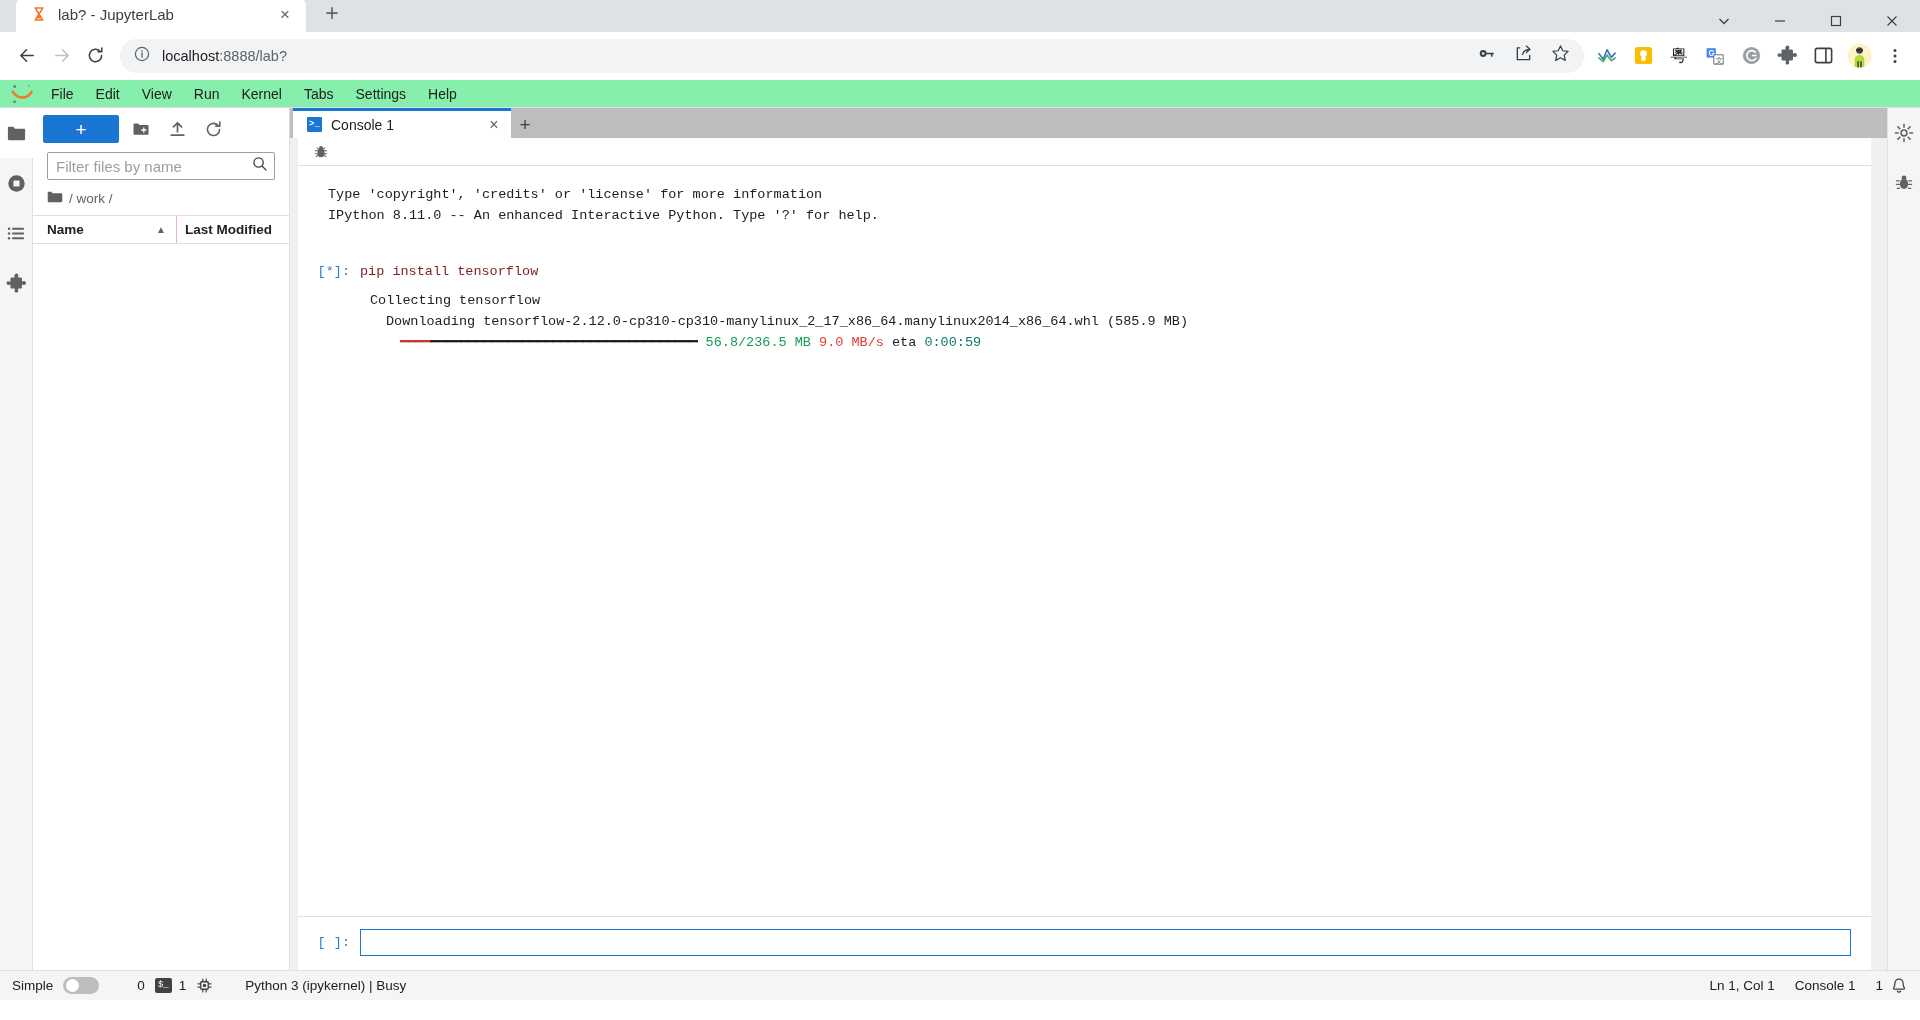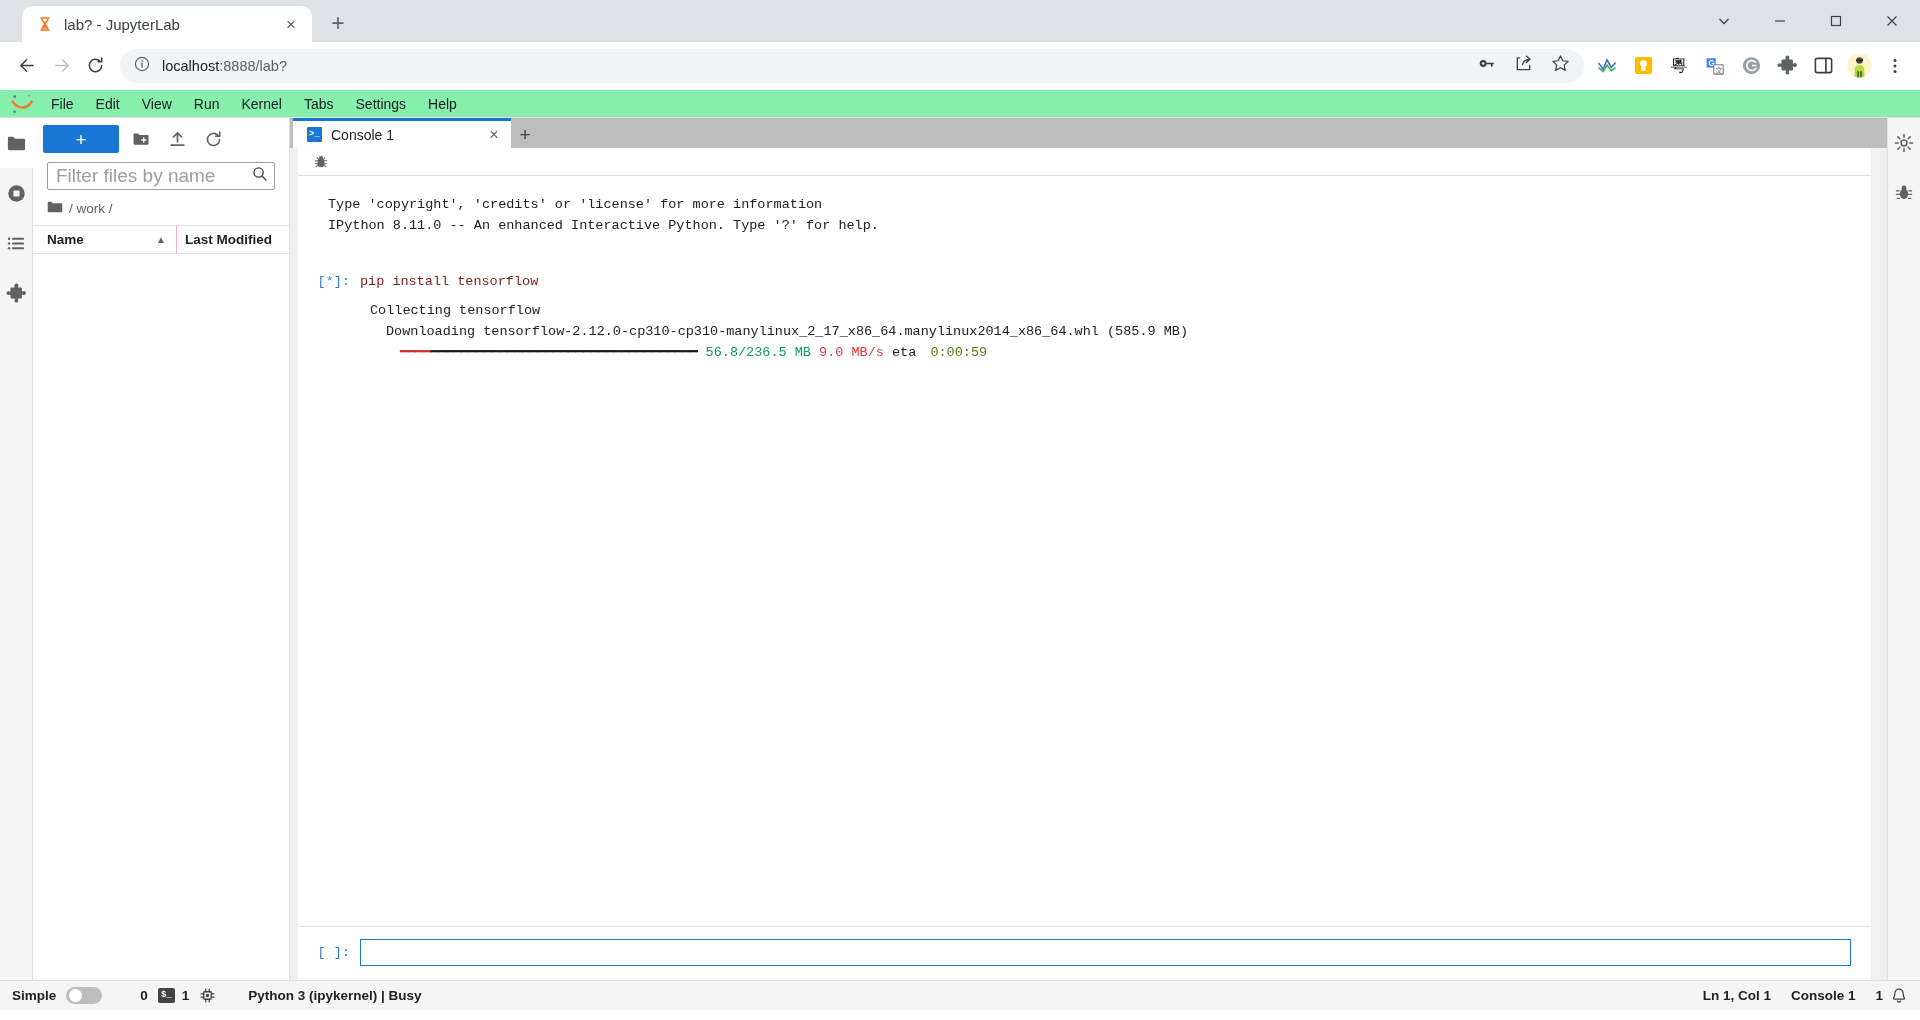--- a/index.html
+++ b/index.html
@@ -4,22 +4,22 @@
 <style>
   * { box-sizing: border-box; margin: 0; padding: 0; }
   html, body {
     width: 1920px; height: 1020px;
     font-family: "Liberation Sans", sans-serif;
     background: #ffffff; overflow: hidden;
   }
 
   
   .browser-tabstrip {
-    height: 42px; background: #dee1e6;
-    display: flex; align-items: flex-end; padding-left: 22px;
+    height: 32px; background: #dee1e6;
+    display: flex; align-items: flex-end; padding-left: 16px;
     position: relative;
   }
   .tab {
     height: 36px; width: 290px; background: #ffffff;
     border-radius: 10px 10px 0 0; display: flex; align-items: center;
     padding: 0 10px 0 14px; gap: 10px; position: relative;
   }
   .tab-favicon { width: 18px; height: 18px; display:flex; align-items:center; justify-content:center; }
   .tab-title {
     font-size: 15px; color: #3c4043; flex: 1;
@@ -112,21 +112,21 @@
   .fb-tool-icon {
     width: 28px; height: 28px; display: flex; align-items: center;
     justify-content: center; color: #616161;
   }
   .fb-filter-wrap { padding: 2px 14px 8px 14px; }
   .fb-filter {
     height: 28px; border: 1px solid #9e9e9e; border-radius: 2px;
     display: flex; align-items: center; padding: 0 6px 0 8px;
   }
   .fb-filter input {
-    border: none; outline: none; flex: 1; font-size: 19px;
+    border: none; outline: none; flex: 1; font-size: 15px;
     color: #757575; font-family: "Liberation Sans", sans-serif;
     background: transparent; min-width: 0;
   }
   .fb-filter input::placeholder { color: #9e9e9e; }
   .fb-breadcrumb {
     display: flex; align-items: center; gap: 6px;
     padding: 2px 14px 8px 14px; font-size: 13.5px; color: #616161;
   }
   .fb-header {
     display: flex; border-top: 1px solid #e0e0e0; border-bottom: 1px solid #e0e0e0;
@@ -185,21 +185,21 @@
     padding-right: 10px; white-space: pre;
   }
   .cell-src { white-space: pre; color: #7f1d1d; }
   .cell-out { padding-left: 72px; white-space: pre; padding-top: 8px; }
   .indent1 { padding-left: 88px; white-space: pre; }
   .indent2 { padding-left: 102px; white-space: pre; }
   .pb-red { color: #cd3131; letter-spacing: -0.5px; }
   .pb-dark { color: #1a1a1a; letter-spacing: -0.5px; }
   .c-green { color: #0f9d58; }
   .c-red { color: #e53935; }
-  .c-cyan { color: #4d7c0f; margin-left: 6px; }
+  .c-cyan { color: #0f766e; }
   .c-dark { color: #212121; }
 
   .console-input-row {
     flex: none; display: flex; align-items: center; padding: 12px 20px 14px 0;
     background: #fff;
   }
   .console-input-prompt {
     width: 62px; text-align: right; padding-right: 10px; flex: none;
     font-family: "Liberation Mono", monospace; font-size: 13.5px; color: #307fc1;
   }
@@ -208,21 +208,21 @@
   }
 
   .jp-right-rail {
     width: 33px; background: #f5f5f5; border-left: 1px solid #e0e0e0;
     display: flex; flex-direction: column; align-items: center; flex: none;
   }
 
   .jp-statusbar {
     height: 30px; background: #f5f5f5; border-top: 1px solid #e0e0e0;
     display: flex; align-items: center; padding: 0 12px; flex: none;
-    font-size: 13.5px; color: #212121; font-weight: bold;
+    font-size: 13.5px; color: #212121;
   }
   .sb-left { display: flex; align-items: center; gap: 10px; }
   .sb-right { margin-left: auto; display: flex; align-items: center; gap: 20px; }
   .toggle {
     width: 36px; height: 17px; border-radius: 9px; background: #bdbdbd;
     position: relative; flex: none;
   }
   .toggle-knob {
     width: 13px; height: 13px; border-radius: 50%; background: #fff;
     position: absolute; top: 2px; left: 3px;

